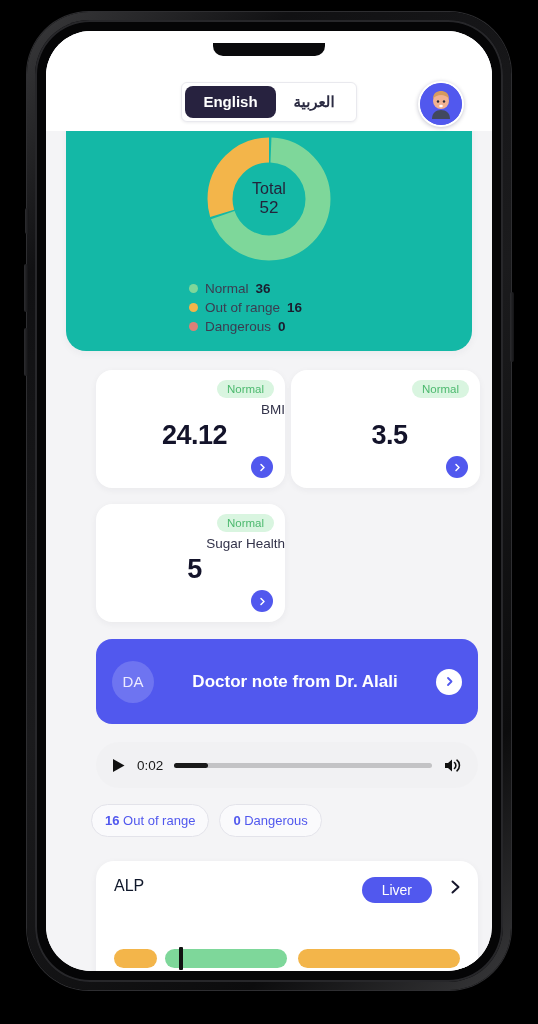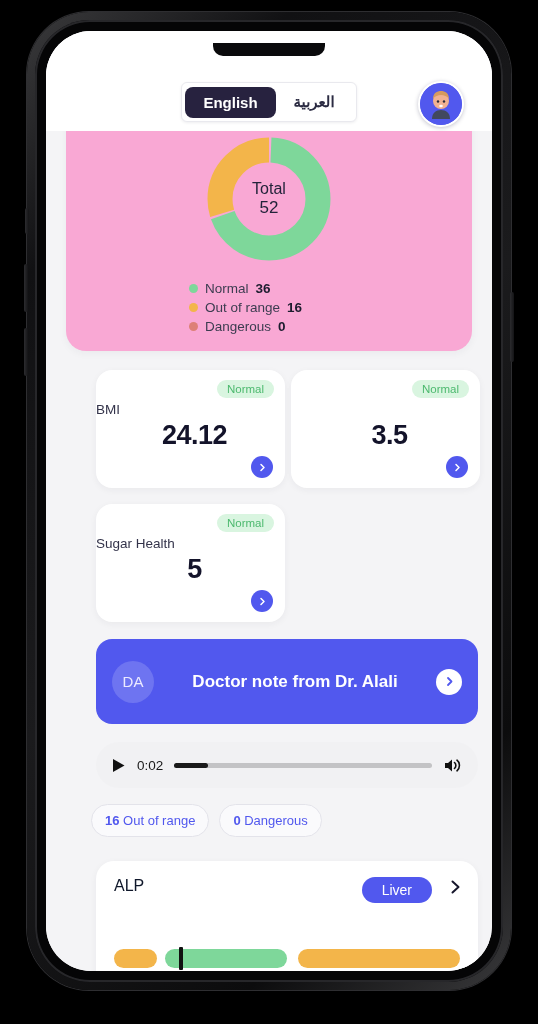--- a/index.html
+++ b/index.html
@@ -91,21 +91,20 @@
     align-items: center;
     justify-content: center;
   }
   #lang-toggle {
     display: flex;
     background: #ffffff;
     border: 1px solid #e9e9ee;
     border-radius: 6px;
     padding: 3px;
     box-shadow: 0 1px 3px rgba(20,20,40,.07);
-    align-items: center;
   }
   .lang-btn {
     padding: 7px 18px;
     border-radius: 8px;
     font-size: 15px;
     font-weight: 600;
     color: #2b2b42;
     cursor: pointer;
     white-space: nowrap;
   }
@@ -135,21 +134,21 @@
     overflow: hidden;
   }
 
   
   #donut-card {
     position: absolute;
     left: 20px;
     top: -102px;
     right: 20px;
     height: 322px;
-    background: #f9a8d4;
+    background: #14b8a6;
     border-radius: 20px;
     box-shadow: 0 2px 8px rgba(30,30,60,.05);
   }
   #donut-wrap {
     position: absolute;
     left: 50%;
     transform: translateX(-50%);
     top: 105px;
     width: 130px;
     height: 130px;
@@ -205,21 +204,21 @@
     background: #d9f5e0;
     color: #4cb96e;
     font-size: 11.5px;
     border-radius: 9px;
     padding: 3px 10px;
   }
   .metric-title {
     position: absolute;
     left: 0; right: 0;
     top: 32px;
-    text-align: left;
+    text-align: right;
     font-size: 13.5px;
     color: #33334a;
   }
   .metric-value {
     position: absolute;
     left: 0; right: 0;
     top: 50px;
     text-align: center;
     font-size: 27px;
     font-weight: 700;

